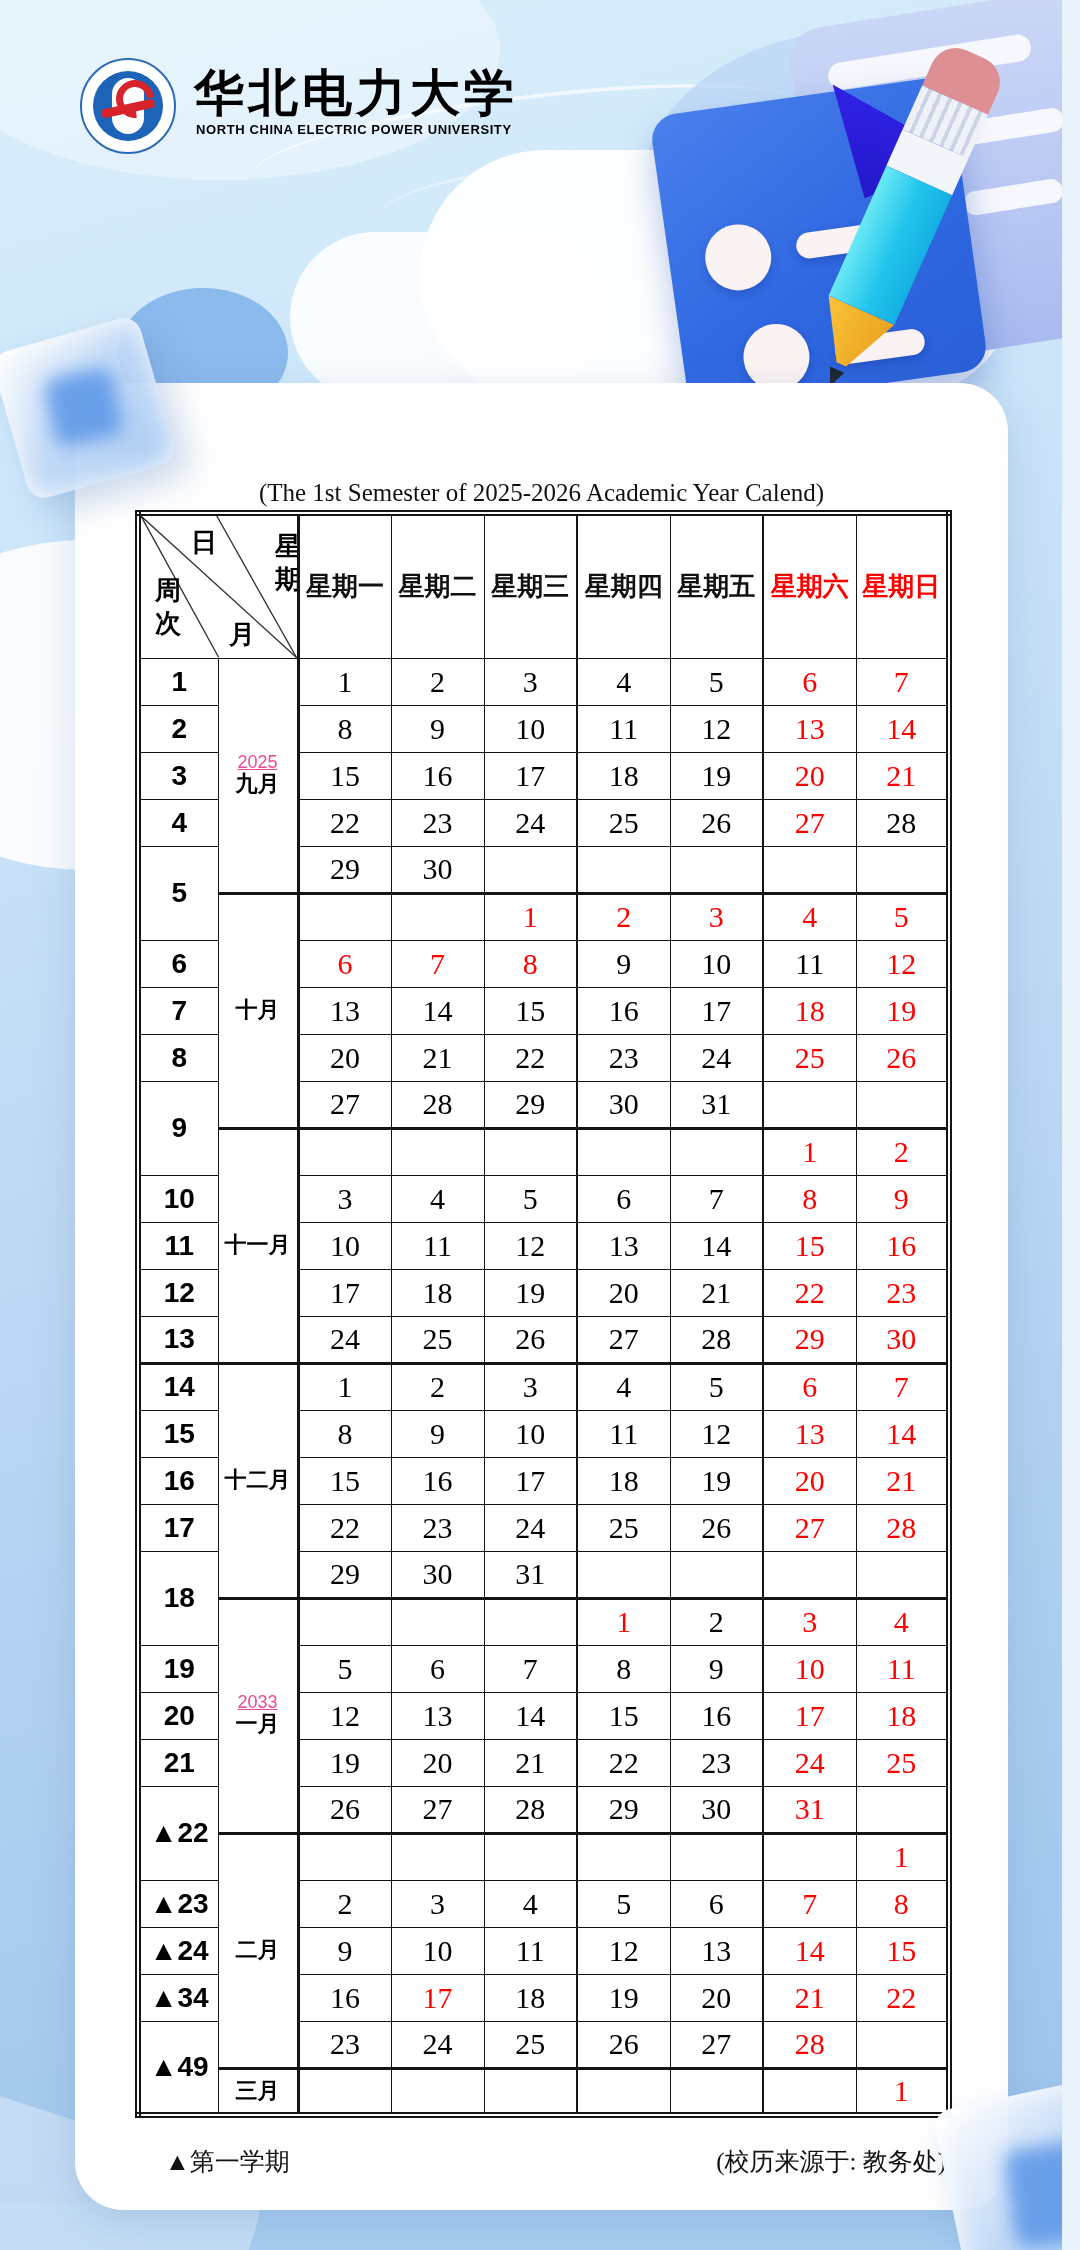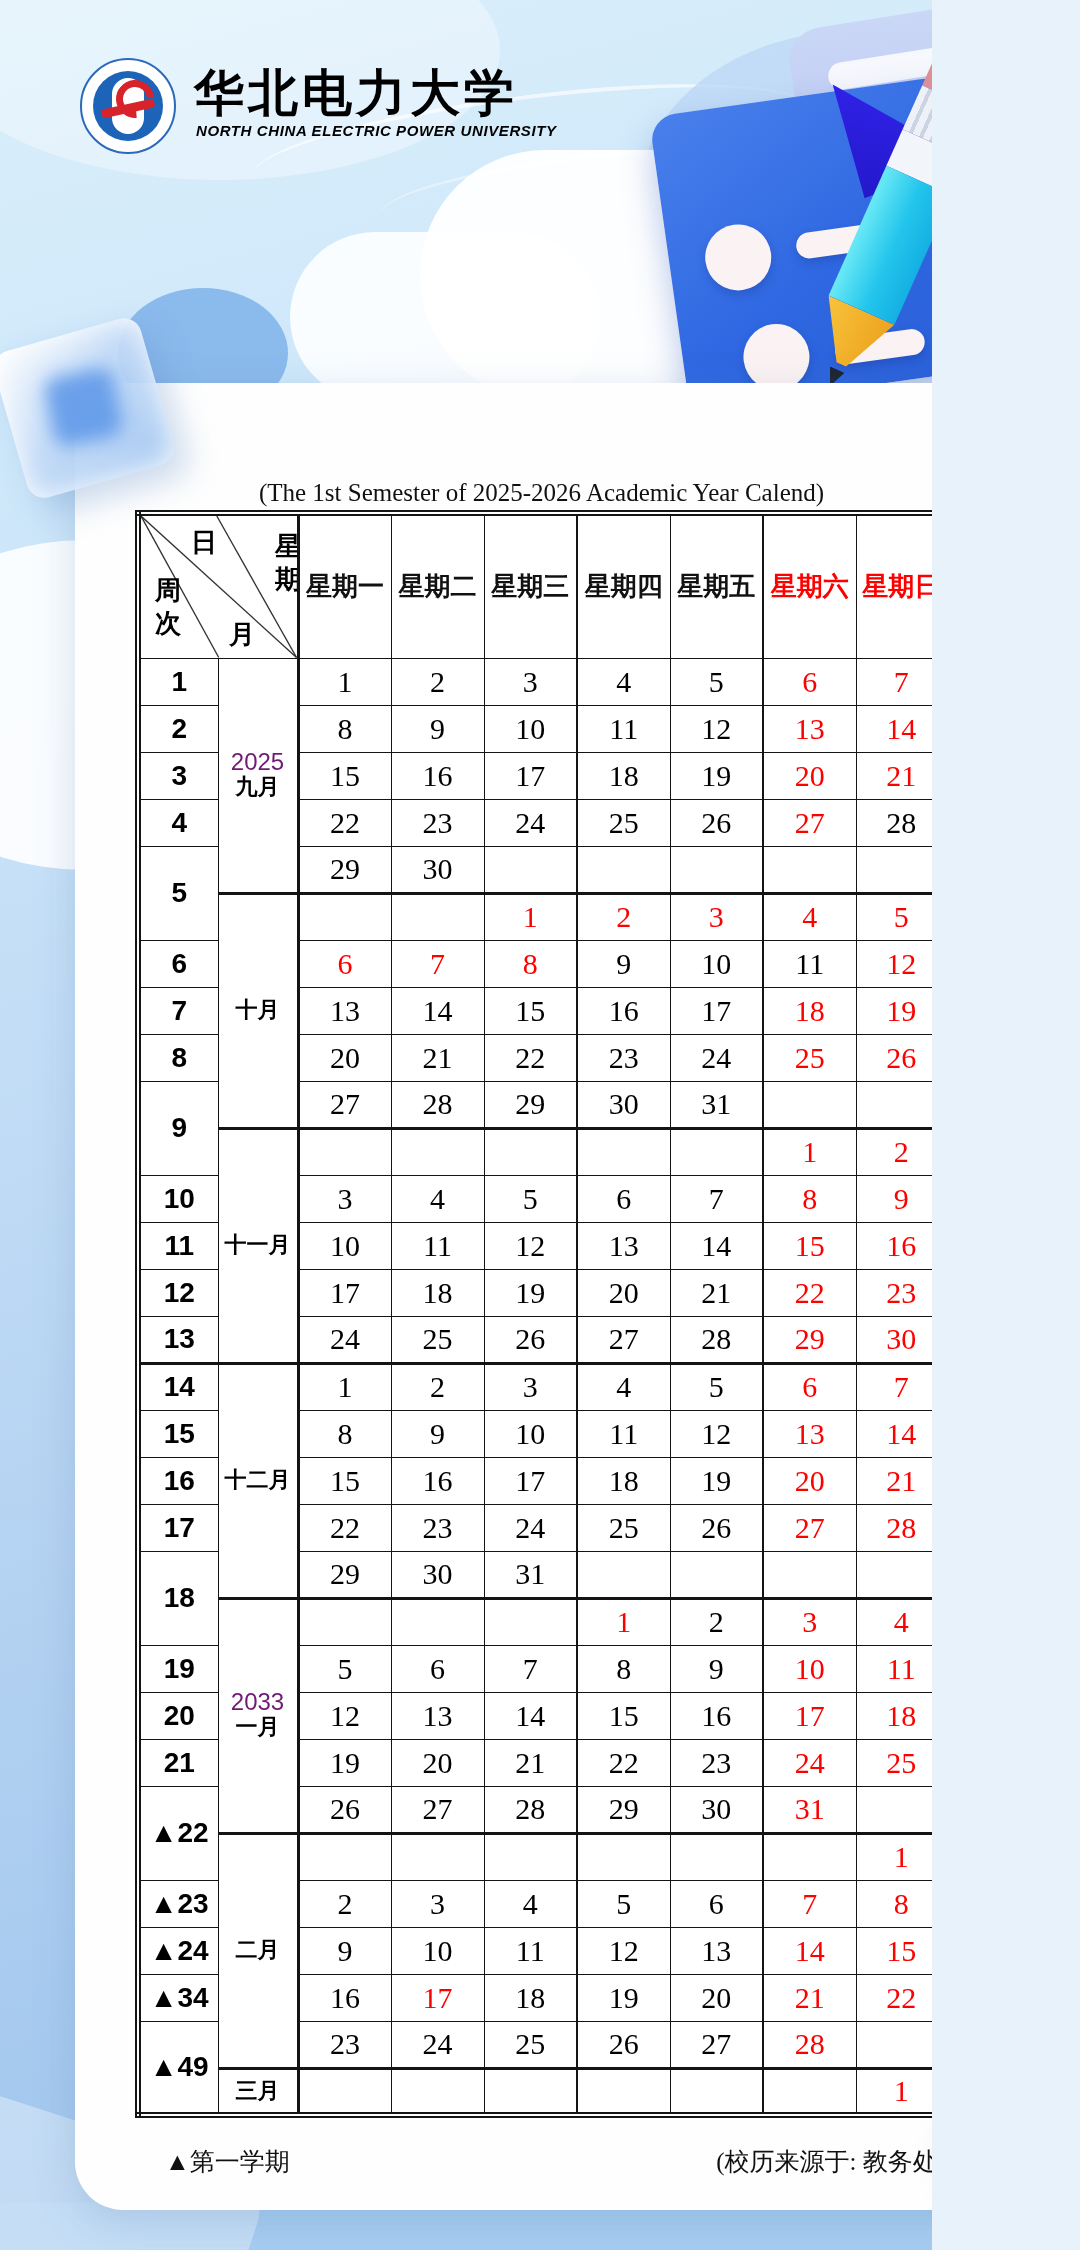--- a/index.html
+++ b/index.html
@@ -1,16 +1,16 @@
 <!DOCTYPE html>
 <html><head>
 <meta charset="utf-8">
 <style>
   html,body{margin:0;padding:0;background:#e8f2fb;}
-  .page{position:relative;width:932px;height:2250px;overflow:hidden;
+  .page{position:relative;width:1062px;height:2250px;overflow:hidden;
         font-family:"Liberation Sans",sans-serif;color:#000;}
   
   .bg-base{position:absolute;inset:0;
     background:linear-gradient(165deg,#dbeffb 0%,#cfe8fa 18%,#c3ddf6 42%,#b5d3f2 62%,#a8cbEF 80%,#9cc3ec 100%);}
   .bg-band-bottom{position:absolute;left:0;top:2203px;width:1080px;height:47px;background:#a7cdf1;}
   .cloud{position:absolute;background:#fff;}
   .cloud-top-main{left:420px;top:150px;width:600px;height:250px;border-radius:125px;opacity:.95;}
   .cloud-top-small{left:290px;top:232px;width:310px;height:170px;border-radius:85px;opacity:.88;}
   .cloud-left{left:-130px;top:540px;width:430px;height:330px;border-radius:50%;opacity:.9;}
   .cloud-logo{left:-60px;top:-80px;width:560px;height:260px;border-radius:50%;opacity:.35;}
@@ -70,41 +70,41 @@
     background:#fff;border:2px solid #2a6ab8;box-sizing:border-box;}
   .emblem .disc{position:absolute;left:11px;top:11px;right:11px;bottom:11px;border-radius:50%;background:#1d63b8;}
   .emblem .pill{position:absolute;left:50%;top:50%;width:32px;height:56px;margin:-28px 0 0 -16px;
     background:#fff;border-radius:16px;}
   .emblem .ebar{position:absolute;left:50%;top:50%;width:54px;height:9px;margin:-2px 0 0 -27px;
     background:#d8232a;border-radius:4px;transform:rotate(-12deg);}
   .emblem .earc{position:absolute;left:50%;top:50%;width:24px;height:24px;margin:-26px 0 0 -12px;
     border:7px solid #d8232a;border-right-color:transparent;border-radius:50%;transform:rotate(40deg);}
   .univ-zh{position:absolute;left:114px;top:2px;width:560px;font-family:"Liberation Serif",serif;
     font-weight:900;font-size:50px;letter-spacing:4px;white-space:nowrap;}
-  .univ-en{position:absolute;left:116px;top:64px;width:560px;font-size:15px;font-weight:700;
-    letter-spacing:.6px;white-space:nowrap;font-style:italic;}
+  .univ-en{position:absolute;left:116px;top:64px;width:560px;font-size:13px;font-weight:700;
+    letter-spacing:.6px;white-space:nowrap;}
   
   .panel{position:absolute;left:75px;top:383px;width:933px;height:1827px;background:#fefefe;
     border-radius:48px;box-shadow:0 12px 40px rgba(90,130,180,.25);z-index:4;}
   .cal-title{position:absolute;left:0;top:34px;width:100%;text-align:center;
     font-family:"Liberation Serif",serif;font-weight:700;font-size:45px;letter-spacing:2px;color:#0d0d0d;}
   .cal-subtitle{position:absolute;left:0;top:96px;width:100%;text-align:center;
     font-family:"Liberation Serif",serif;font-size:25px;color:#111;}
   
   .cal-table{position:absolute;left:60px;top:127px;border-collapse:collapse;table-layout:fixed;
     border:6px double #141414;background:#fff;}
   .cal-table td,.cal-table th{border:1.5px solid #141414;text-align:center;vertical-align:middle;
     padding:0;overflow:hidden;}
   .cal-table thead tr{height:145px;}
   .cal-table tbody tr{height:47px;}
   th.weekday{font-size:26px;font-weight:700;color:#111;}
   .red{color:#fe0000 !important;}
   td.week-cell{font-size:28px;font-weight:700;}
   td.month-cell{font-weight:700;}
-  td.month-cell .myear{font-size:24px;font-weight:400;color:#701a75;line-height:1;}
+  td.month-cell .myear{font-size:18px;font-weight:400;color:#ec4899;line-height:1;text-decoration:underline;}
   td.month-cell .mname{font-size:22px;font-weight:700;line-height:1.2;}
   td.day-cell{font-family:"Liberation Serif",serif;font-size:30px;}
   td.c0,th.c0{border-left-width:3px;}
   td.c3,th.c3{border-left-width:2.5px;}
   td.c5,th.c5{border-left-width:2.5px;}
   .bt-thick{border-top-width:3.5px !important;}
   
   td.corner{position:relative;}
   td.corner svg{position:absolute;left:0;top:0;width:100%;height:100%;}
   td.corner .clabel{position:absolute;font-size:26px;font-weight:700;line-height:1.25;text-align:center;}

